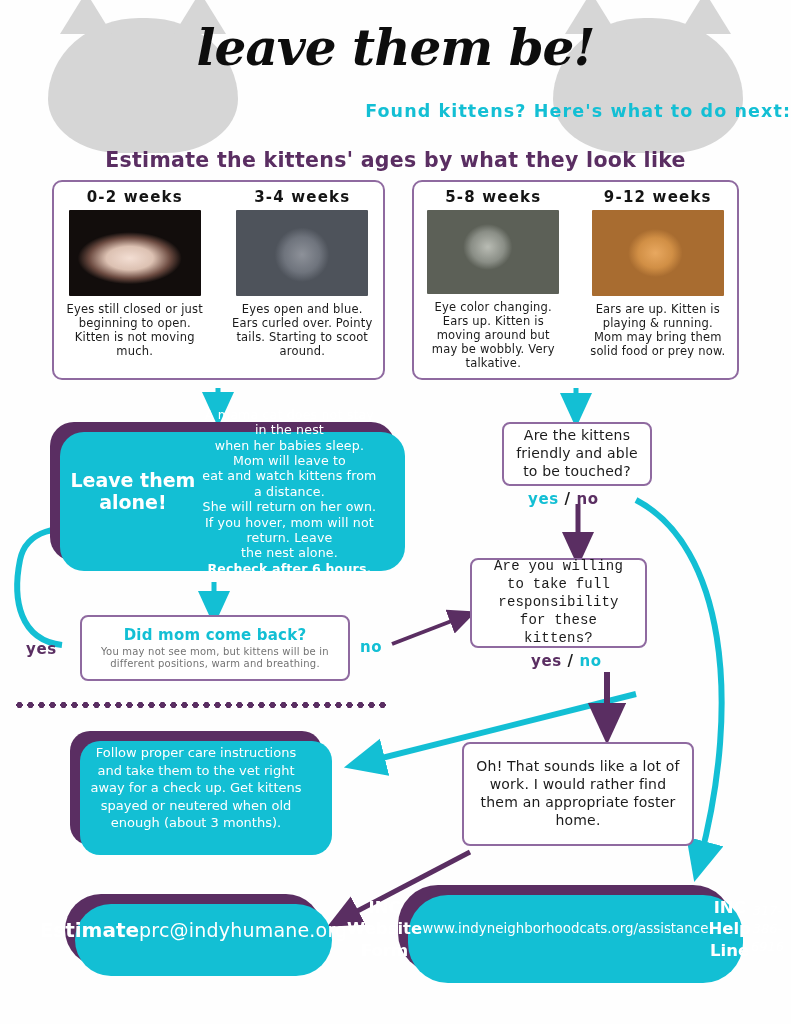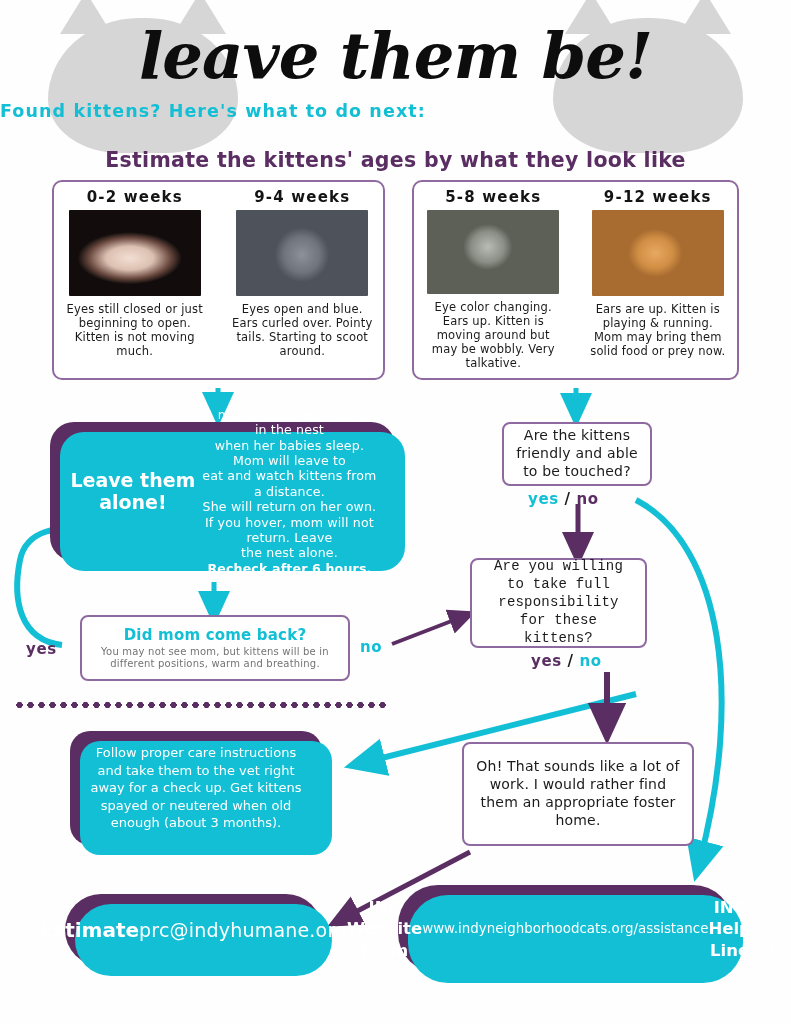--- a/index.html
+++ b/index.html
@@ -46,30 +46,30 @@
 
   
   .main-title {
     position: absolute;
     top: 18px;
     left: 0; right: 0;
     text-align: center;
     font-family: "DejaVu Serif", serif;
     font-style: italic;
     font-weight: bold;
-    font-size: 64px;
+    font-size: 50px;
     color: #0d0d0d;
     letter-spacing: -1px;
     z-index: 5;
   }
   .subtitle {
     position: absolute;
     top: 101px;
     left: 0; right: 0;
-    text-align: left;
+    text-align: right;
     font-size: 17.5px;
     font-weight: bold;
     color: #13bfd4;
     letter-spacing: 1.1px;
     z-index: 5;
   }
   .section-heading {
     position: absolute;
     top: 148px;
     left: 0; right: 0;
@@ -290,21 +290,21 @@
   <div class="subtitle">Found kittens? Here's what to do next:</div>
   <div class="section-heading">Estimate the kittens' ages by what they look like</div>
 
   <div class="age-group left">
     <div class="age-card">
       <div class="age-label">0-2 weeks</div>
       <div class="age-photo photo-newborn"></div>
       <div class="age-desc">Eyes still closed or just beginning to open. Kitten is not moving much.</div>
     </div>
     <div class="age-card">
-      <div class="age-label">9-4 weeks</div>
+      <div class="age-label">3-4 weeks</div>
       <div class="age-photo photo-gray"></div>
       <div class="age-desc">Eyes open and blue. Ears curled over. Pointy tails. Starting to scoot around.</div>
     </div>
   </div>
 
   <div class="age-group right">
     <div class="age-card">
       <div class="age-label">5-8 weeks</div>
       <div class="age-photo photo-tabby"></div>
       <div class="age-desc">Eye color changing. Ears up. Kitten is moving around but may be wobbly. Very talkative.</div>

